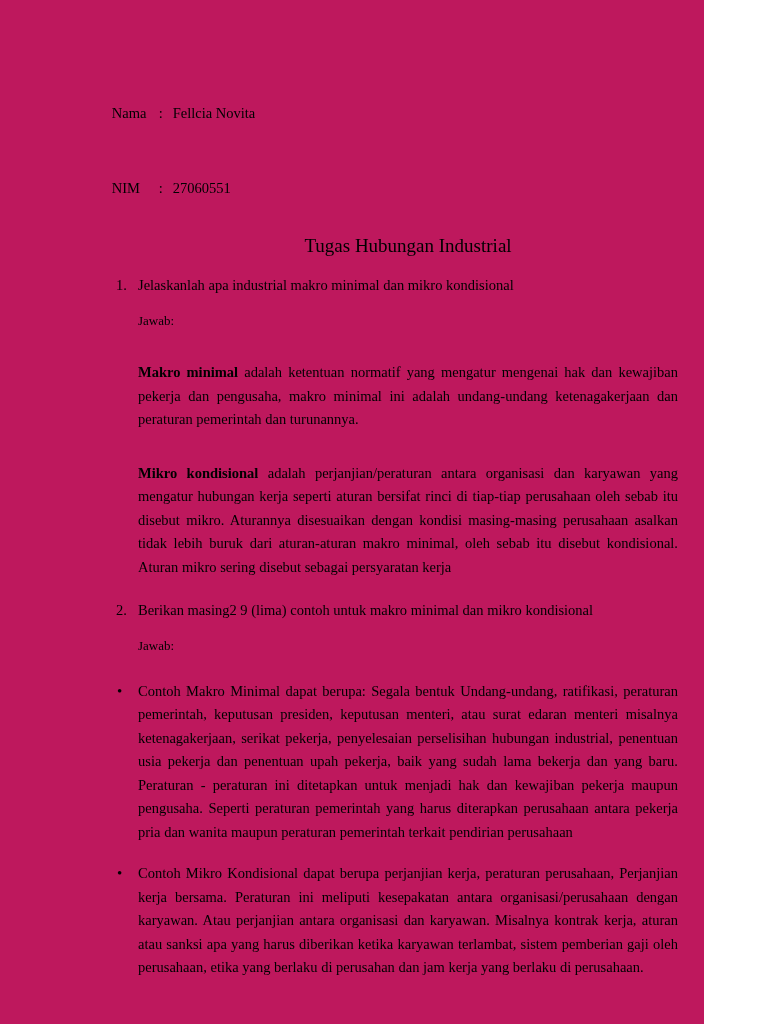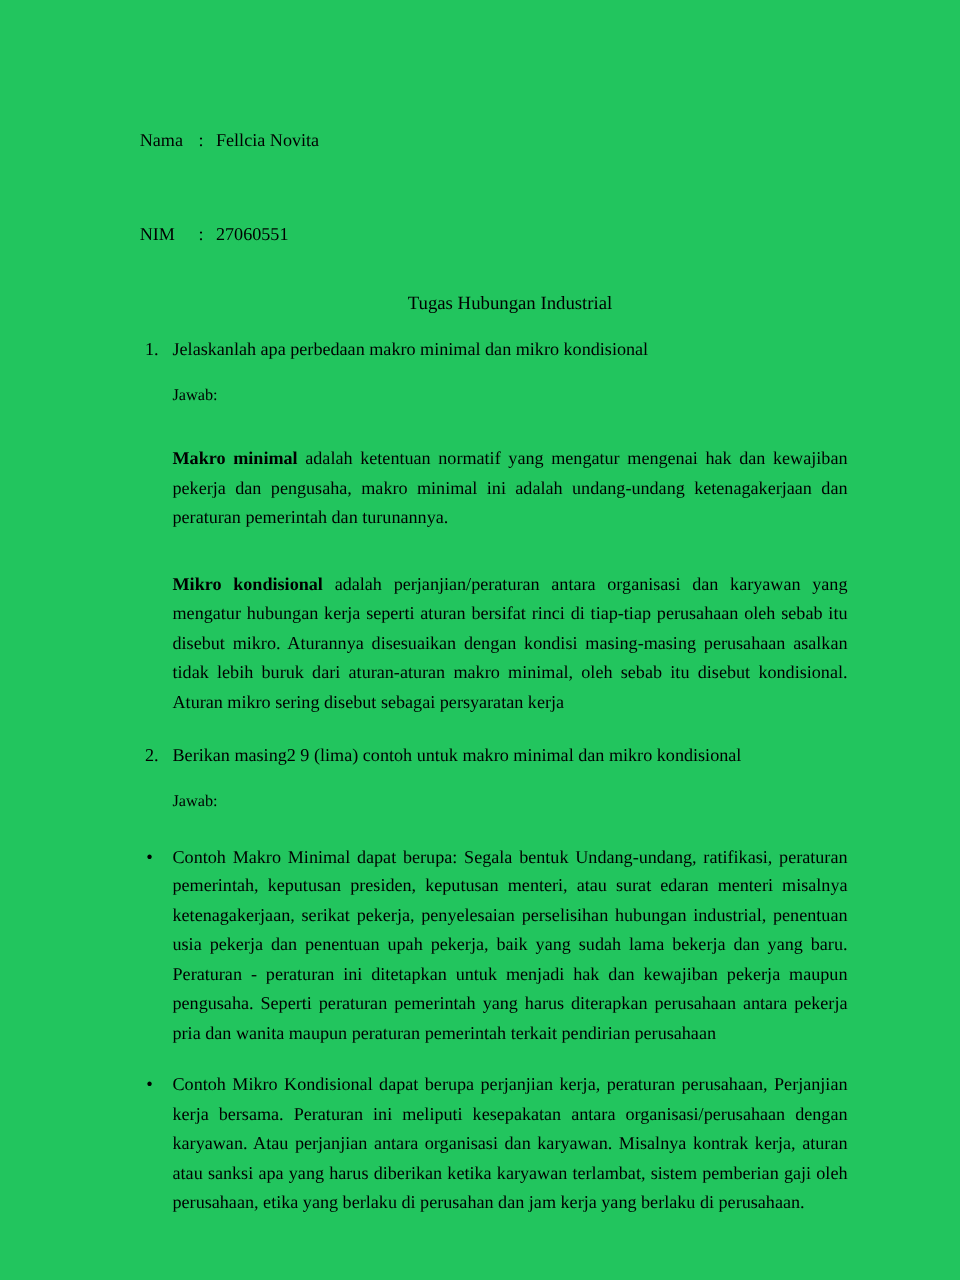--- a/index.html
+++ b/index.html
@@ -9,23 +9,23 @@
   }
   body {
     width: 768px;
     height: 1024px;
     font-family: "Liberation Serif", "DejaVu Serif", serif;
     color: #000000;
     overflow: hidden;
   }
   .page {
     position: relative;
-    width: 768px;
+    width: 704px;
     height: 1024px;
-    background: #22c55e;
+    background: #be185d;
     box-sizing: border-box;
   }
   
   .content {
     position: absolute;
     left: 90px;
     top: 84px;
     width: 588px;
   }
 
@@ -40,21 +40,21 @@
     display: inline-block;
     width: 47px;
   }
   .id-colon {
     display: inline-block;
     width: 14px;
   }
 
   
   .doc-title {
-    font-size: 15px;
+    font-size: 19px;
     text-align: center;
     margin-top: 16px;
     margin-bottom: 18px;
     padding-left: 48px;
   }
 
   
   .num-item {
     position: relative;
     padding-left: 48px;
@@ -122,21 +122,21 @@
     </div>
 
     <div class="id-line">
       <span class="id-label">NIM</span><span class="id-colon">:</span><span>27060551</span>
     </div>
 
     <div class="doc-title">Tugas Hubungan Industrial</div>
 
     <div class="num-item">
       <span class="num-marker">1.</span>
-      <span>Jelaskanlah apa perbedaan makro minimal dan mikro kondisional</span>
+      <span>Jelaskanlah apa industrial makro minimal dan mikro kondisional</span>
     </div>
 
     <div class="jawab">Jawab:</div>
 
     <div class="sub-block justify">
       <span class="lead">Makro minimal</span><span> adalah ketentuan normatif yang mengatur mengenai hak dan kewajiban pekerja dan pengusaha, makro minimal ini adalah undang-undang ketenagakerjaan dan peraturan pemerintah dan turunannya.</span>
     </div>
 
     <div class="sub-block justify">
       <span class="lead">Mikro kondisional</span><span> adalah perjanjian/peraturan antara organisasi dan karyawan yang mengatur hubungan kerja seperti aturan bersifat rinci di tiap-tiap perusahaan  oleh sebab itu disebut mikro. Aturannya disesuaikan dengan  kondisi masing-masing perusahaan asalkan tidak lebih buruk  dari aturan-aturan makro minimal, oleh sebab itu disebut  kondisional. Aturan mikro sering disebut sebagai persyaratan  kerja</span>

